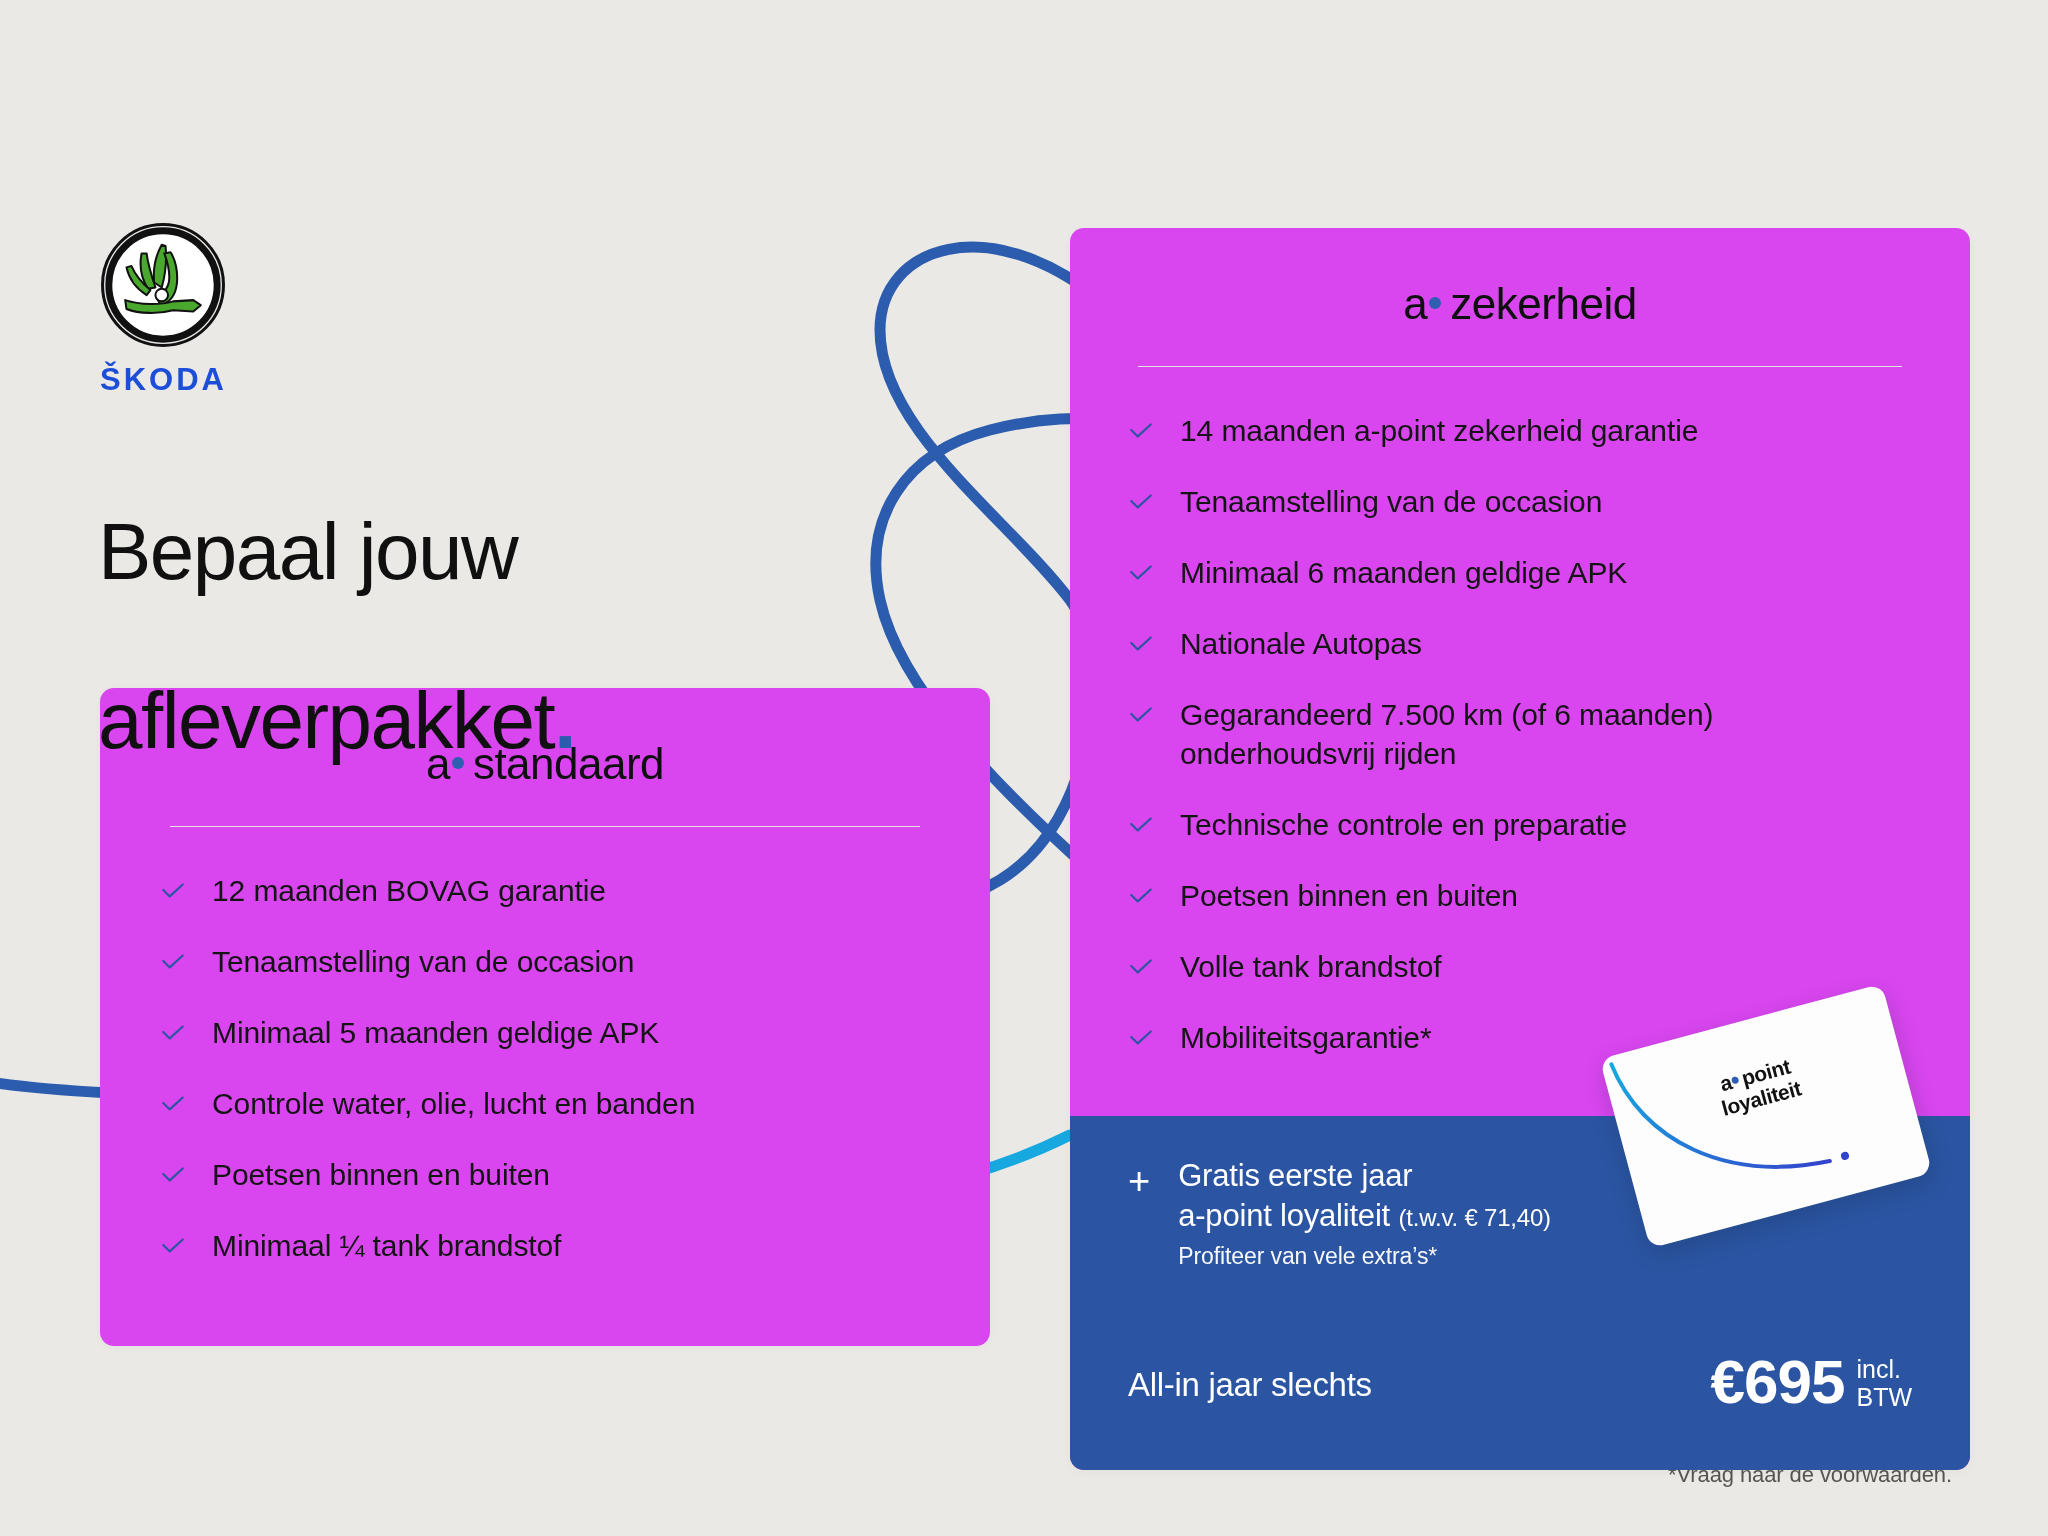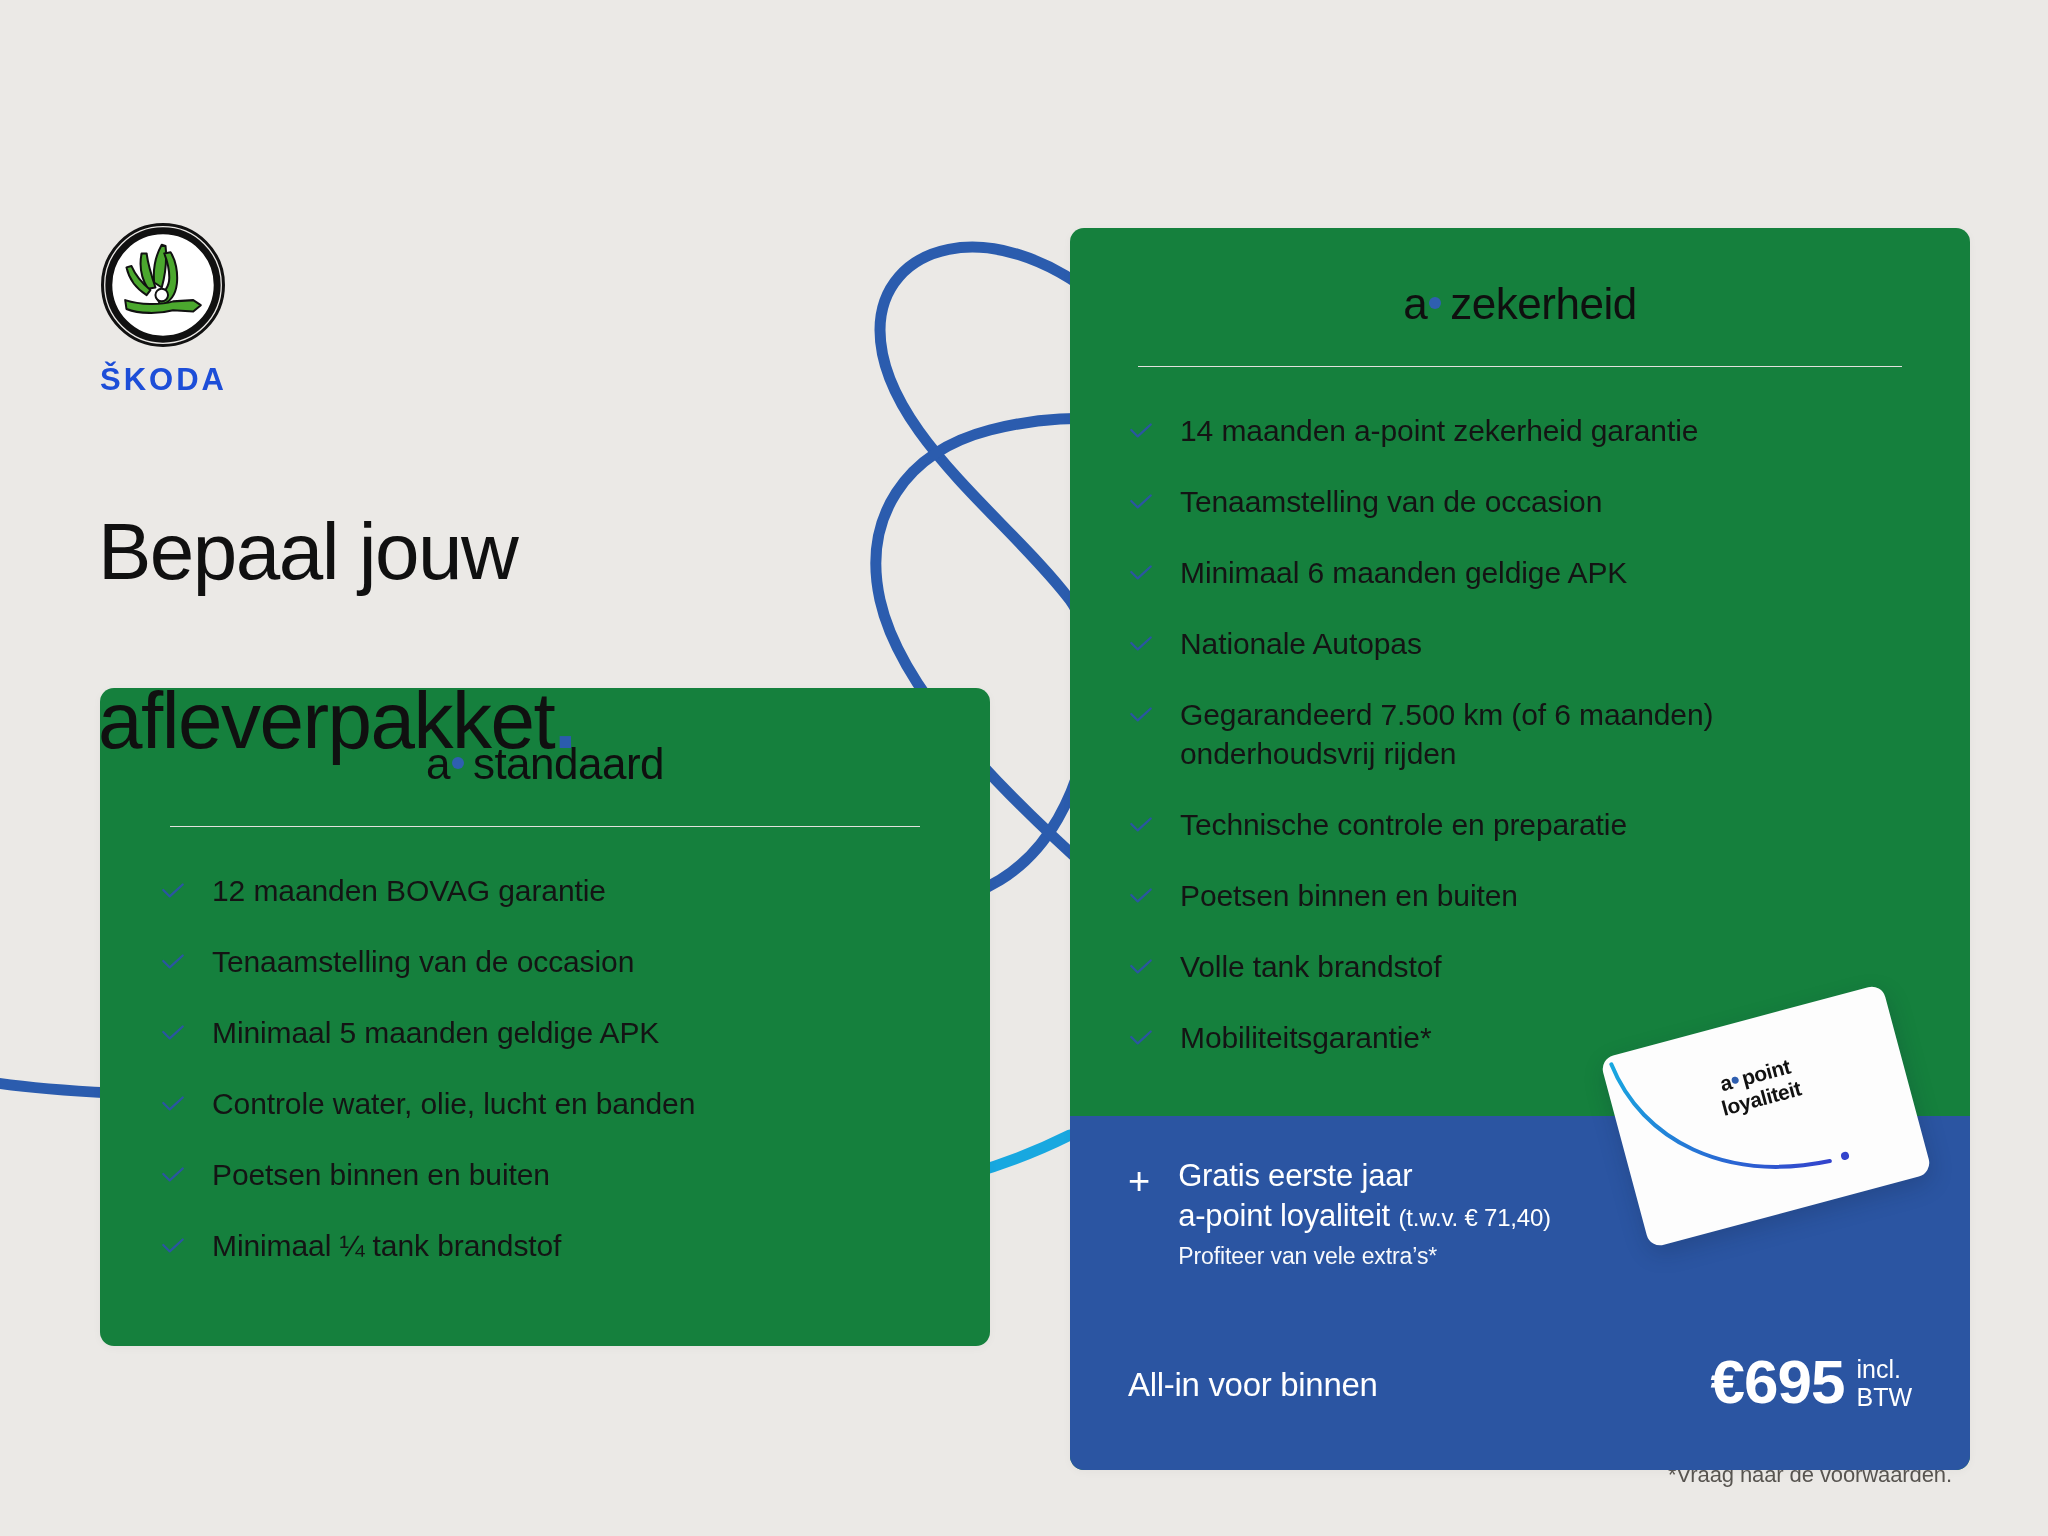--- a/index.html
+++ b/index.html
@@ -55,21 +55,21 @@
     white-space: pre-line;
   }
   .headline .dotblue {
     color: #2b5cae;
     font-weight: 700;
   }
 
   
   .card {
     position: absolute;
-    background: #15803d;
+    background: #d946ef;
     border-radius: 14px;
     z-index: 3;
     box-shadow: 0 2px 10px rgba(0,0,0,0.035);
   }
 
   .card-standaard {
     left: 100px; top: 688px;
     width: 890px; height: 658px;
     padding: 52px 60px 0 60px;
   }
@@ -428,21 +428,21 @@
         <div class="bonus-l1">Gratis eerste jaar</div>
         <div class="bonus-l2">
           <span>a-point loyaliteit</span>
           <span class="twv">(t.w.v. € 71,40)</span>
         </div>
         <div class="bonus-sub">Profiteer van vele extra’s*</div>
       </div>
     </div>
 
     <div class="price-row">
-      <div class="allin">All-in voor binnen</div>
+      <div class="allin">All-in jaar slechts</div>
       <div class="price-block">
         <div class="price-amount">€695</div>
         <div class="price-tax">incl.
 BTW</div>
       </div>
     </div>
   </div>
 
   <div class="loyalty-card">
     <svg width="292" height="196" viewBox="0 0 292 196" xmlns="http://www.w3.org/2000/svg">

